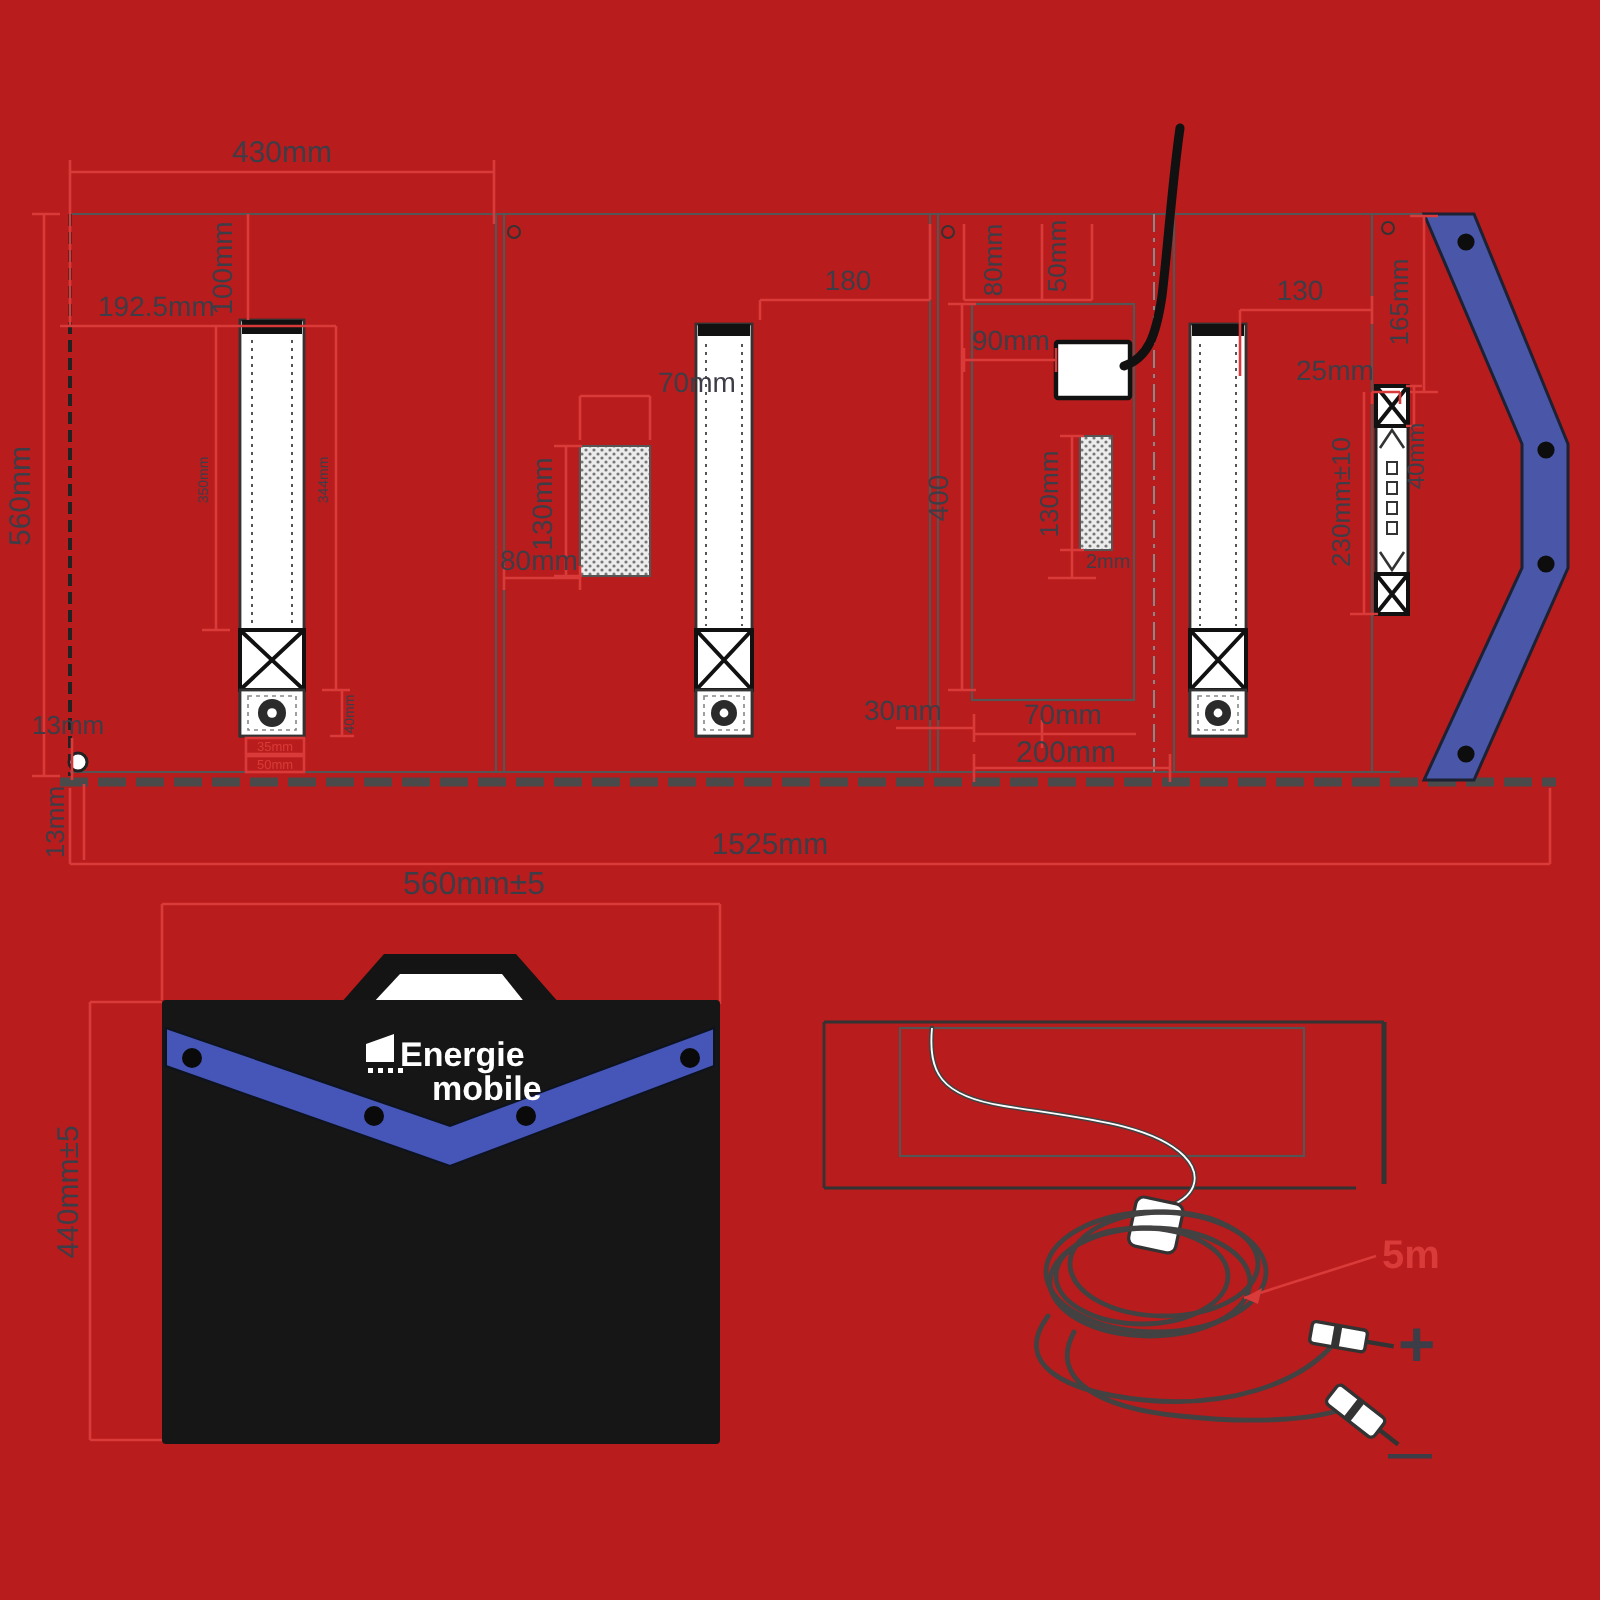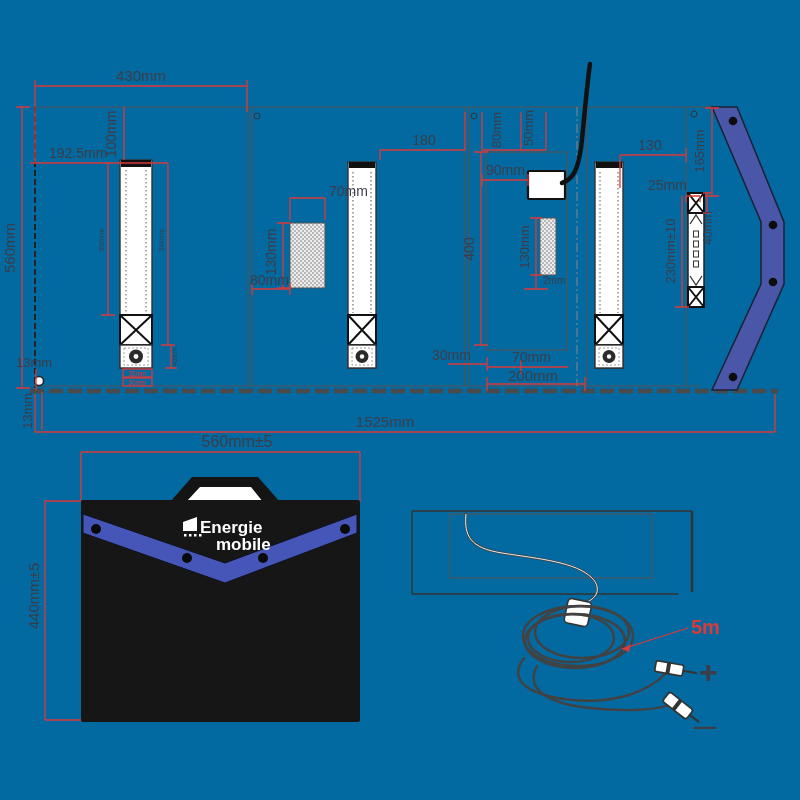--- a/index.html
+++ b/index.html
@@ -1,16 +1,16 @@
 <!DOCTYPE html>
 <html><head>
 <meta charset="utf-8">
 <style>
   html,body{margin:0;padding:0;background:#fff}
-  .stage{position:relative;width:800px;height:800px;background:#0369a1;overflow:hidden}
+  .stage{position:relative;width:800px;height:800px;background:#b91c1c;overflow:hidden}
   svg{display:block}
   text{font-family:"Liberation Sans",sans-serif;fill:#3d3d47}
   .t16{font-size:16px}.t15{font-size:15px}.t14{font-size:14px}.t13{font-size:13px}
   .t12{font-size:12px}.t10{font-size:10px}.t7{font-size:7px}.t65{font-size:6.5px}
   .t17{font-size:17px;font-weight:bold;fill:#ffffff}
   .t20{font-size:20px;font-weight:bold}
   .mid{text-anchor:middle}
   .r{stroke:#d93a3a;stroke-width:1.3;fill:none}
   .rt{fill:#d93a3a}
   .ln{stroke:#555;stroke-width:1.1;fill:none}

